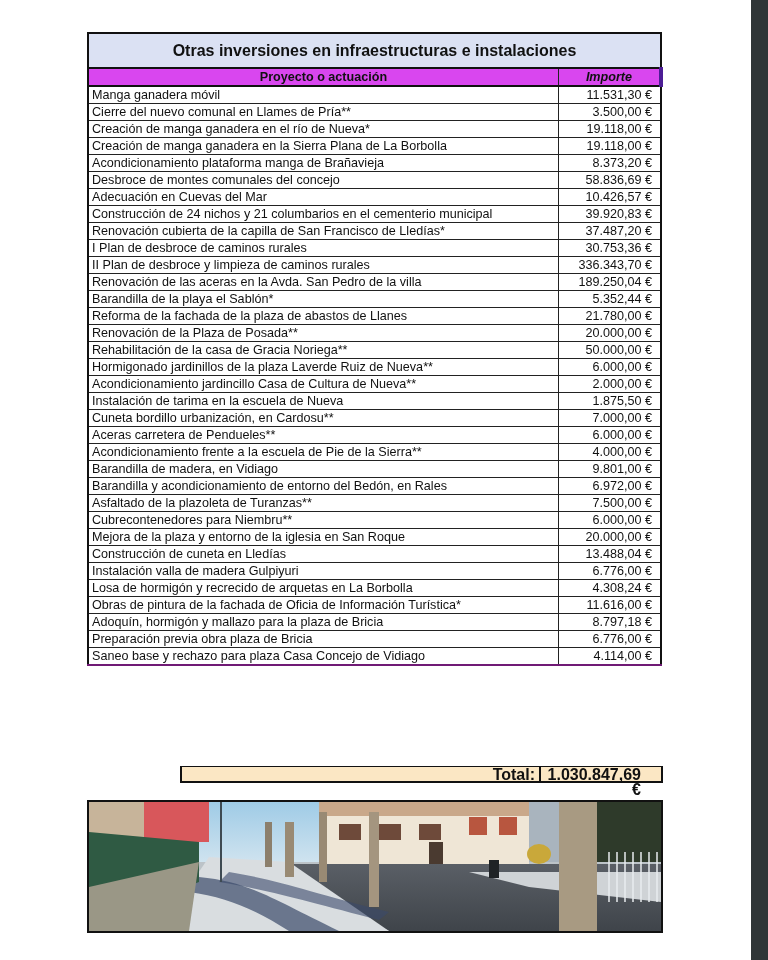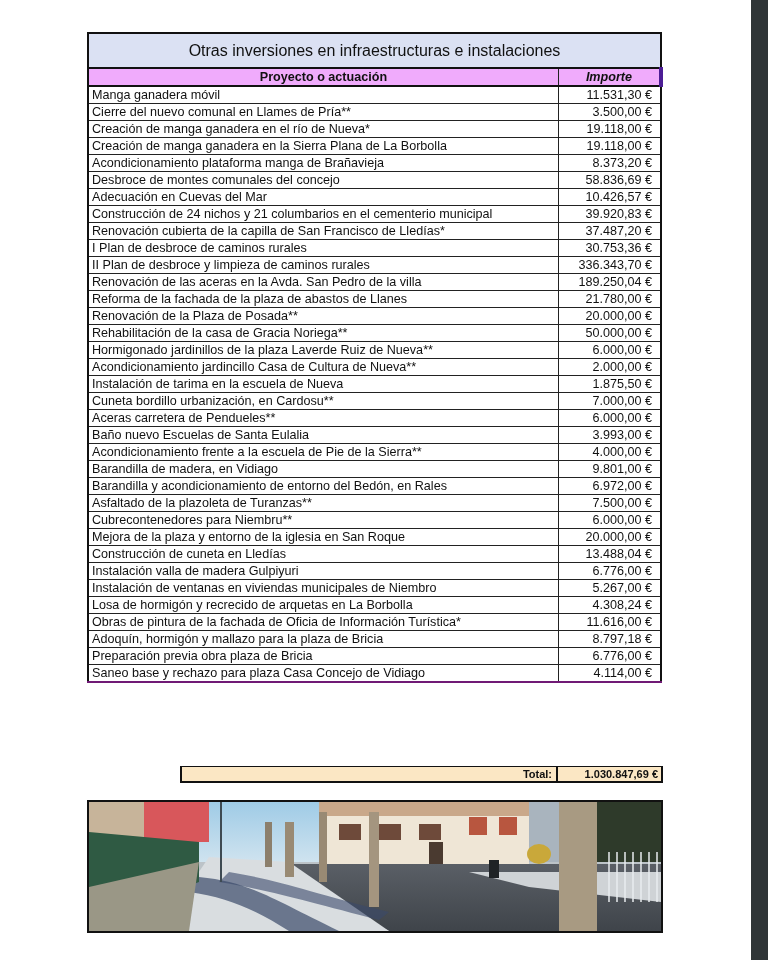--- a/index.html
+++ b/index.html
@@ -40,27 +40,27 @@
       line-height: 16px;
       font-size: 12.6px;
       color: #111;
       white-space: nowrap;
       overflow: hidden;
     }
     .doc-table .title-cell {
       height: 33px;
       line-height: 33px;
       background: #dbe1f3;
-      font-weight: normal;
+      font-weight: bold;
       font-size: 16px;
       text-align: center;
       border: 2px solid #111;
     }
     .doc-table .head-cell {
-      background: #f0abfc;
+      background: #d946ef;
       font-weight: bold;
       text-align: center;
       font-size: 12.6px;
       border-top: 2px solid #111;
       border-bottom: 2px solid #111;
     }
     .col-name { width: 468px; }
     .col-amount { width: 102px; }
     .doc-table td.amount {
       text-align: right;
@@ -76,34 +76,34 @@
       left: 180px;
       top: 766px;
       width: 483px;
       height: 17px;
       display: flex;
       border: 2px solid #111;
       border-top: 1px solid #111;
       box-sizing: border-box;
       background: #fbe7c4;
       font-weight: bold;
-      font-size: 11px;
+      font-size: 16px;
       color: #111;
     }
     .total-label {
       flex: 1;
       text-align: right;
       padding-right: 4px;
       line-height: 15px;
       border-right: 2px solid #111;
     }
     .total-value {
       width: 100px;
       text-align: right;
-      padding-right: 3px;
+      padding-right: 20px;
       line-height: 15px;
     }
     .photo {
       position: absolute;
       left: 87px;
       top: 800px;
       width: 576px;
       height: 133px;
       border: 2px solid #111;
       box-sizing: border-box;
@@ -174,20 +174,24 @@
         </tr>
         <tr class="data-row">
           <td>II Plan de desbroce y limpieza de caminos rurales</td>
           <td class="amount">336.343,70 €</td>
         </tr>
         <tr class="data-row">
           <td>Renovación de las aceras en la Avda. San Pedro de la villa</td>
           <td class="amount">189.250,04 €</td>
         </tr>
         <tr class="data-row">
+          <td>Barandilla de la playa el Sablón*</td>
+          <td class="amount">5.352,44 €</td>
+        </tr>
+        <tr class="data-row">
           <td>Reforma de la fachada de la plaza de abastos de Llanes</td>
           <td class="amount">21.780,00 €</td>
         </tr>
         <tr class="data-row">
           <td>Renovación de la Plaza de Posada**</td>
           <td class="amount">20.000,00 €</td>
         </tr>
         <tr class="data-row">
           <td>Rehabilitación de la casa de Gracia Noriega**</td>
           <td class="amount">50.000,00 €</td>
@@ -206,24 +210,20 @@
         </tr>
         <tr class="data-row">
           <td>Cuneta bordillo urbanización, en Cardosu**</td>
           <td class="amount">7.000,00 €</td>
         </tr>
         <tr class="data-row">
           <td>Aceras carretera de Pendueles**</td>
           <td class="amount">6.000,00 €</td>
         </tr>
         <tr class="data-row">
-          <td>Baño nuevo Escuelas de Santa Eulalia</td>
-          <td class="amount">3.993,00 €</td>
-        </tr>
-        <tr class="data-row">
           <td>Acondicionamiento frente a la escuela de Pie de la Sierra**</td>
           <td class="amount">4.000,00 €</td>
         </tr>
         <tr class="data-row">
           <td>Barandilla de madera, en Vidiago</td>
           <td class="amount">9.801,00 €</td>
         </tr>
         <tr class="data-row">
           <td>Barandilla y acondicionamiento de entorno del Bedón, en Rales</td>
           <td class="amount">6.972,00 €</td>
@@ -240,24 +240,20 @@
           <td>Mejora de la plaza y entorno de la iglesia en San Roque</td>
           <td class="amount">20.000,00 €</td>
         </tr>
         <tr class="data-row">
           <td>Construcción de cuneta en Lledías</td>
           <td class="amount">13.488,04 €</td>
         </tr>
         <tr class="data-row">
           <td>Instalación valla de madera Gulpiyuri</td>
           <td class="amount">6.776,00 €</td>
-        </tr>
-        <tr class="data-row">
-          <td>Instalación de ventanas en viviendas municipales de Niembro</td>
-          <td class="amount">5.267,00 €</td>
         </tr>
         <tr class="data-row">
           <td>Losa de hormigón y recrecido de arquetas en La Borbolla</td>
           <td class="amount">4.308,24 €</td>
         </tr>
         <tr class="data-row">
           <td>Obras de pintura de la fachada de Oficia de Información Turística*</td>
           <td class="amount">11.616,00 €</td>
         </tr>
         <tr class="data-row">

